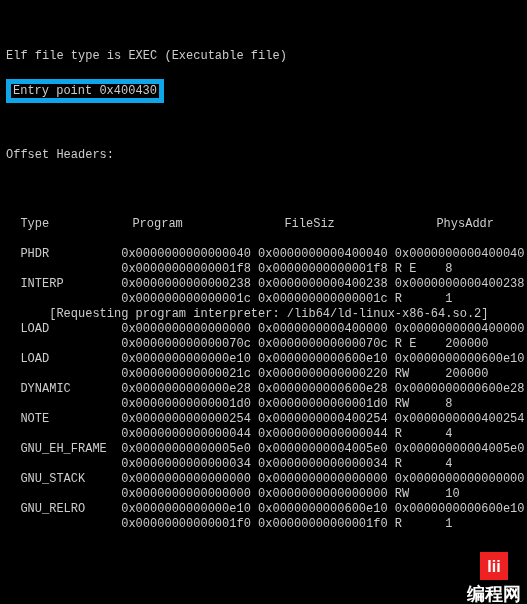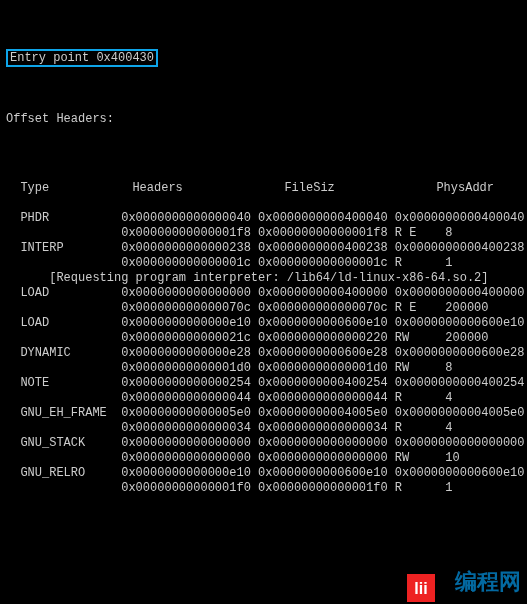--- a/index.html
+++ b/index.html
@@ -1,36 +1,37 @@
 <!DOCTYPE html>
 <html><head>
 <meta charset="utf-8">
 <style>
   html,body{margin:0;padding:0;background:#000;color:#ccc;font-family:Consolas,"Courier New",monospace;font-size:12px;line-height:15px;}
   .term{padding:4px 6px;width:527px;box-sizing:border-box;white-space:pre;}
   .prompt-line{white-space:pre;}
   .blur{filter:blur(2px);color:#bbb;}
-  .hi{border:2px solid #0ea5e9;padding:0 2px;display:inline-block;line-height:14px;}
+  .hi{border:5px solid #0ea5e9;padding:0 2px;display:inline-block;line-height:14px;}
   .col-type{display:inline-block;width:112px;margin-top:39px;}
   .col1{display:inline-block;width:152px;}
   .col2{display:inline-block;width:148px;}
   .col3{display:inline-block;width:40px;}
-  .wm{position:fixed;right:6px;bottom:2px;display:flex;align-items:flex-start;gap:20px;}
+  .wm{position:fixed;right:6px;bottom:2px;display:flex;align-items:center;gap:7px;flex-direction:column;}
   .wm-logo{width:28px;height:28px;background:#e22;display:flex;align-items:center;justify-content:center;color:#fff;font-weight:bold;font-size:16px;font-family:Arial,sans-serif;}
-  .wm-txt{font-family:"Microsoft YaHei",Arial,sans-serif;font-size:22px;color:#0369a1;font-weight:bold;}
+  .wm-txt{font-family:"Microsoft YaHei",Arial,sans-serif;font-size:18px;color:#ffffff;font-weight:bold;}
 </style>
 </head>
 <body>
 
 <div class="term">
 <div>&nbsp;</div>
+<div>Elf file type is EXEC (Executable file)</div>
 <div><span class="hi">Entry point 0x400430</span></div>
 <div>&nbsp;</div>
 <div>Offset Headers:</div>
-<div>  <span class="col-type">Type</span><span class="col1">Headers</span><span class="col1">FileSiz</span><span>PhysAddr</span></div>
+<div>  <span class="col-type">Type</span><span class="col1">Program</span><span class="col1">FileSiz</span><span>PhysAddr</span></div>
 <div id="ph-rows"><div>  PHDR          0x0000000000000040 0x0000000000400040 0x0000000000400040</div><div>                0x00000000000001f8 0x00000000000001f8 R E    8</div><div>  INTERP        0x0000000000000238 0x0000000000400238 0x0000000000400238</div><div>                0x000000000000001c 0x000000000000001c R      1</div><div>      [Requesting program interpreter: /lib64/ld-linux-x86-64.so.2]</div><div>  LOAD          0x0000000000000000 0x0000000000400000 0x0000000000400000</div><div>                0x000000000000070c 0x000000000000070c R E    200000</div><div>  LOAD          0x0000000000000e10 0x0000000000600e10 0x0000000000600e10</div><div>                0x000000000000021c 0x0000000000000220 RW     200000</div><div>  DYNAMIC       0x0000000000000e28 0x0000000000600e28 0x0000000000600e28</div><div>                0x00000000000001d0 0x00000000000001d0 RW     8</div><div>  NOTE          0x0000000000000254 0x0000000000400254 0x0000000000400254</div><div>                0x0000000000000044 0x0000000000000044 R      4</div><div>  GNU_EH_FRAME  0x00000000000005e0 0x00000000004005e0 0x00000000004005e0</div><div>                0x0000000000000034 0x0000000000000034 R      4</div><div>  GNU_STACK     0x0000000000000000 0x0000000000000000 0x0000000000000000</div><div>                0x0000000000000000 0x0000000000000000 RW     10</div><div>  GNU_RELRO     0x0000000000000e10 0x0000000000600e10 0x0000000000600e10</div><div>                0x00000000000001f0 0x00000000000001f0 R      1</div></div>
 <div>&nbsp;</div>
 
 
 
 </div>
 
 <div class="wm">
   <div class="wm-logo">lii</div>
   <div class="wm-txt">编程网</div>

